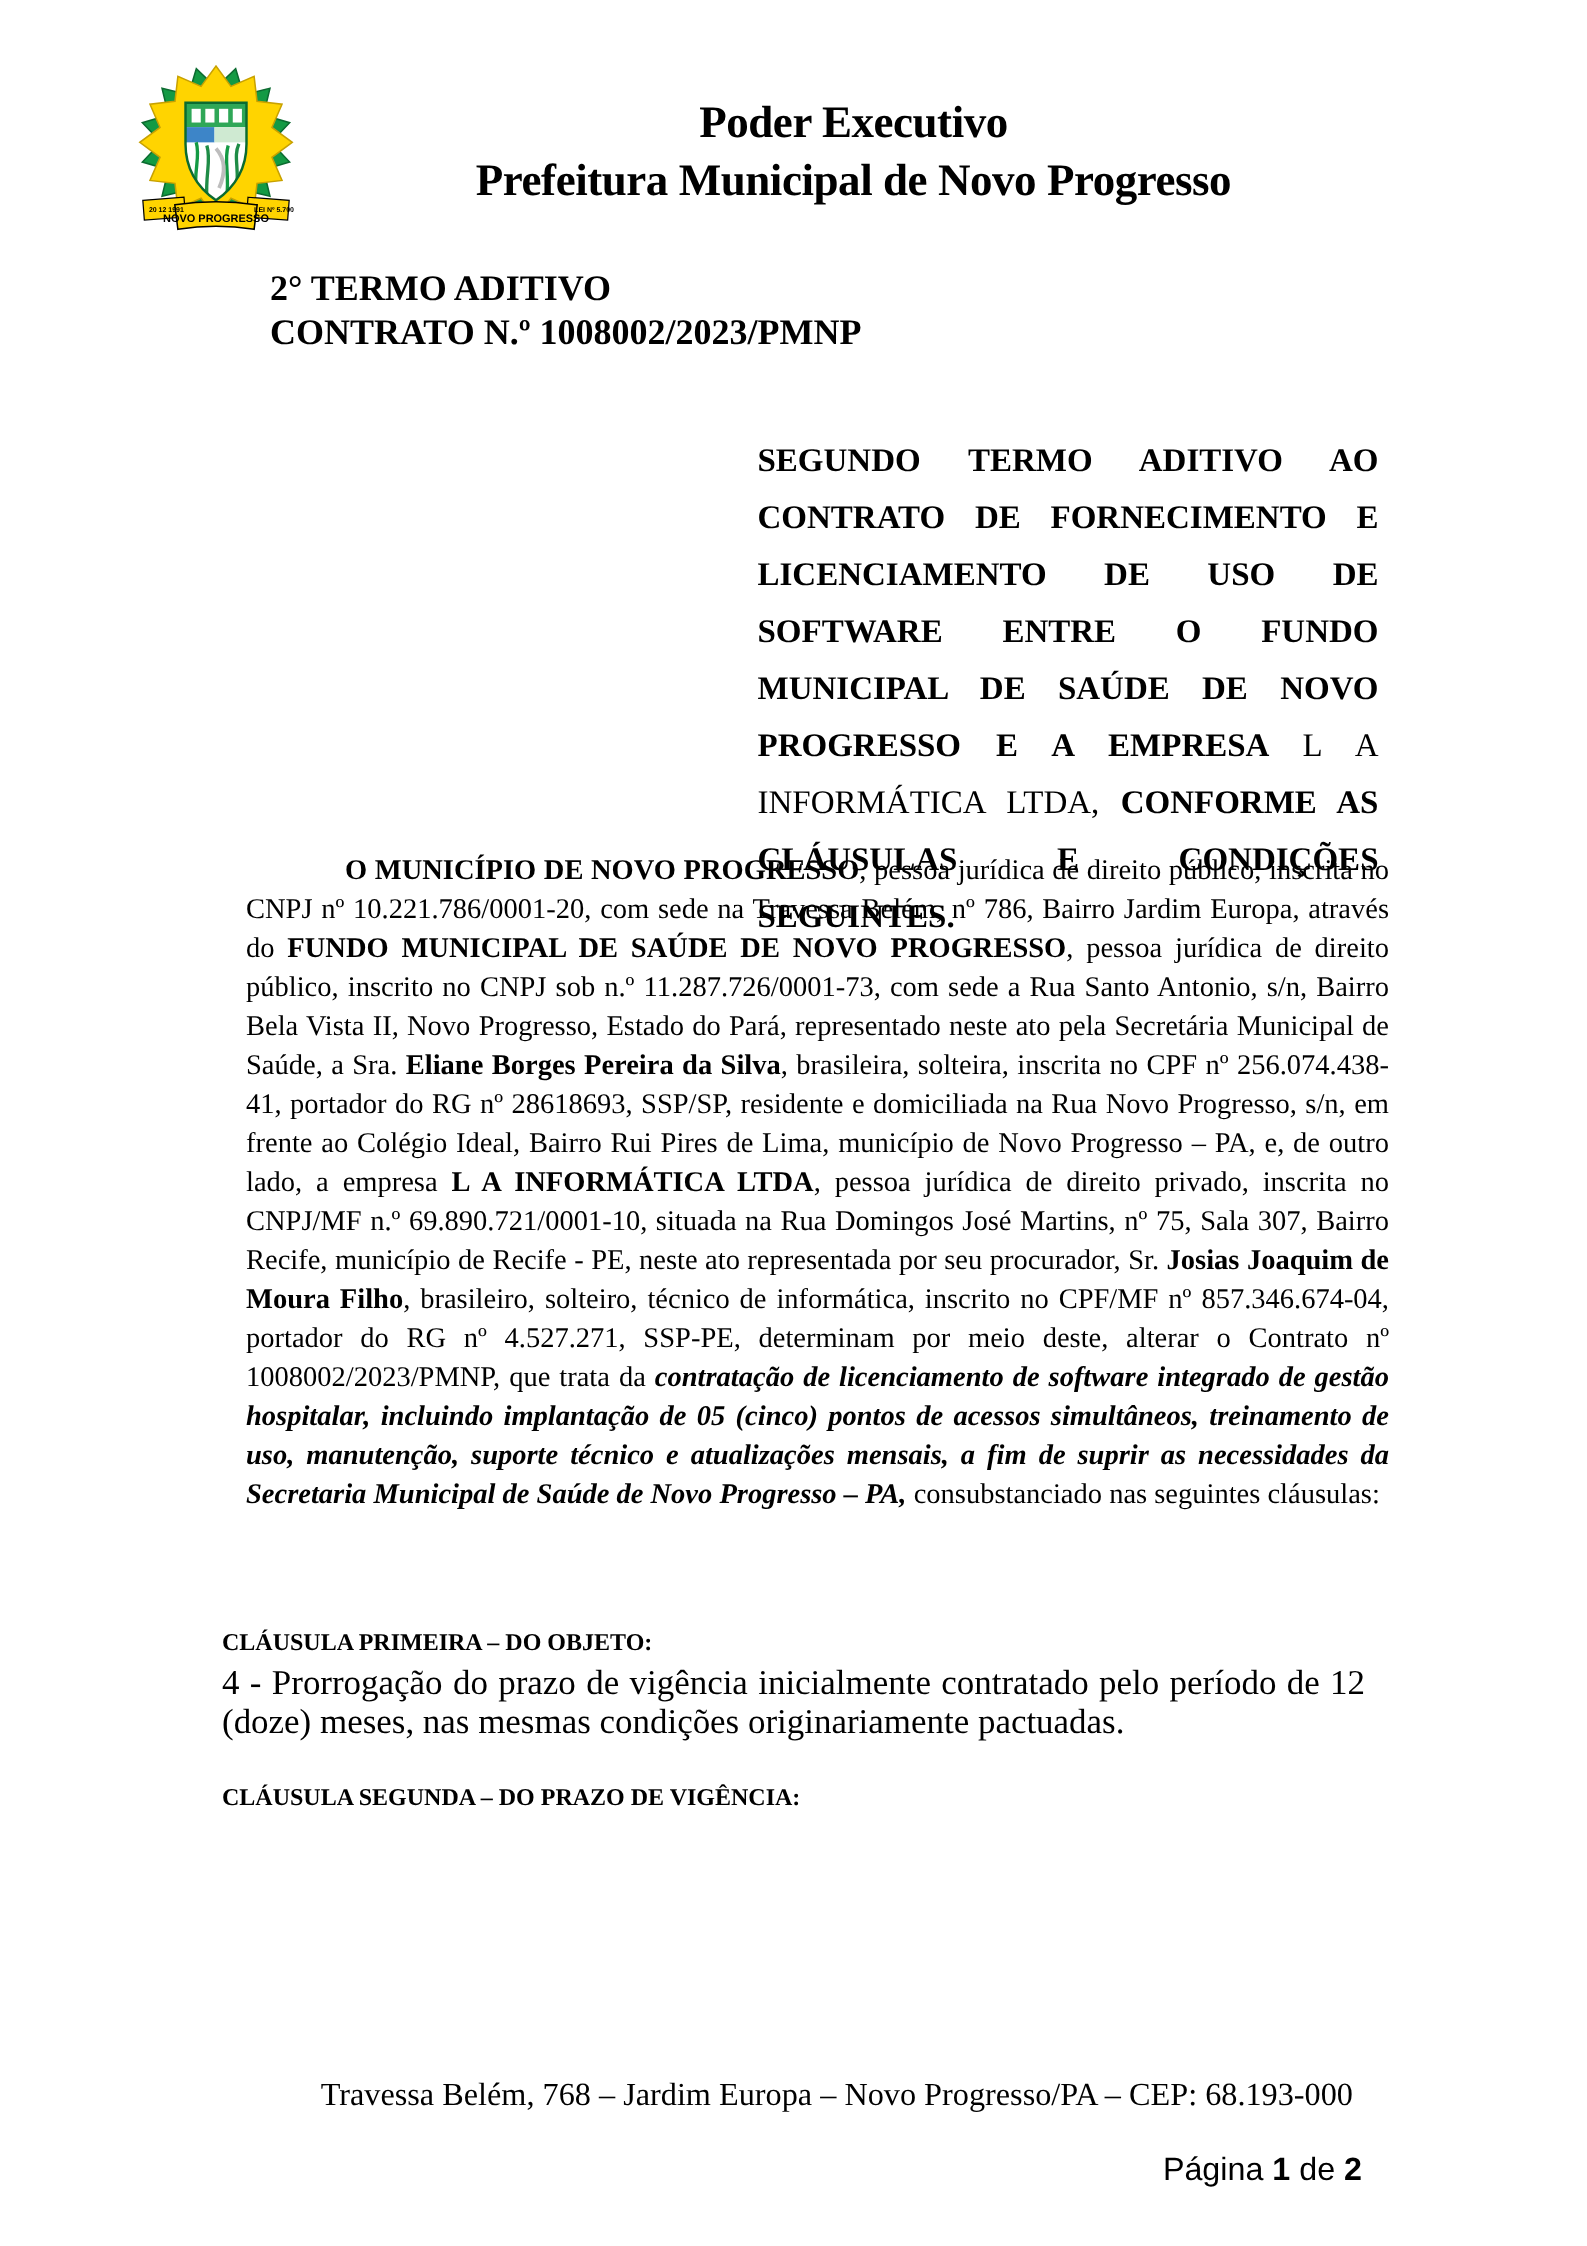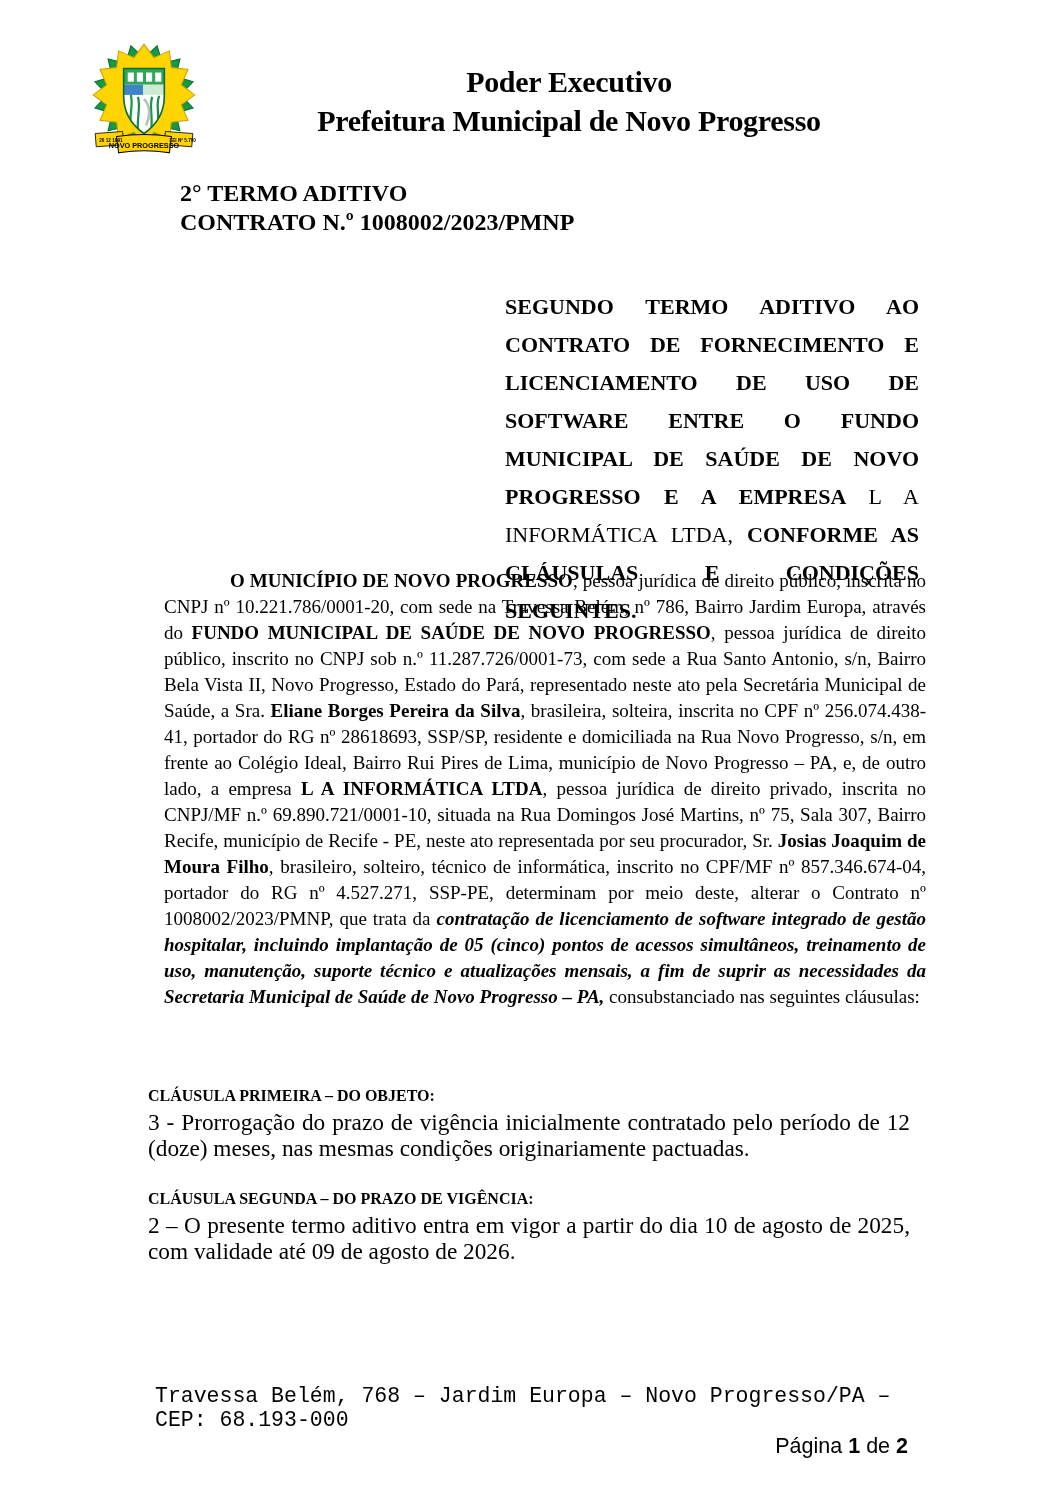--- a/index.html
+++ b/index.html
@@ -52,23 +52,23 @@
   .clauses{
     position:absolute;left:148px;top:1083px;width:762px;
     font-size:23.3px;line-height:26px;
   }
   .clause-heading{margin:0;font-size:16px;font-weight:bold;line-height:26px;}
   .clause-text{margin:0 0 25px 0;text-align:justify;}
   .clause:last-child .clause-text{margin-bottom:0;}
 
   
   .footer-address{
-    position:absolute;left:155px;top:1384px;width:762px;
-    text-align:left;
-    font-family:Liberation Mono, monospace;
+    position:absolute;left:140px;top:1384px;width:762px;
+    text-align:right;
+    font-family:Liberation Serif, serif;
     font-size:21.5px;
   }
   .page-number{
     position:absolute;right:150px;top:1434px;
     font-family:"Liberation Sans",sans-serif;
     font-size:21.5px;
   }
   .logo-banner-text{font-family:"Liberation Sans",sans-serif;font-weight:bold;}
 </style>
 </head>
@@ -122,24 +122,23 @@
     <div>CONTRATO N.º 1008002/2023/PMNP</div>
   </div>
 
   <p class="epigraph"><span class="b">SEGUNDO TERMO ADITIVO AO CONTRATO DE FORNECIMENTO E LICENCIAMENTO DE USO DE SOFTWARE ENTRE O FUNDO MUNICIPAL DE SAÚDE DE NOVO PROGRESSO E A EMPRESA </span><span class="n">L A INFORMÁTICA LTDA,</span><span class="b"> CONFORME AS CLÁUSULAS E CONDIÇÕES SEGUINTES.</span></p>
 
   <p class="body-par"><span class="b">O MUNICÍPIO DE NOVO PROGRESSO</span><span class="n">, pessoa jurídica de direito público, inscrita no CNPJ nº 10.221.786/0001-20, com sede na Travessa Belém, nº 786, Bairro Jardim Europa, através do </span><span class="b">FUNDO MUNICIPAL DE SAÚDE DE NOVO PROGRESSO</span><span class="n">, pessoa jurídica de direito público, inscrito no CNPJ sob n.º 11.287.726/0001-73, com sede a Rua Santo Antonio, s/n, Bairro Bela Vista II, Novo Progresso, Estado do Pará, representado neste ato pela Secretária Municipal de Saúde, a Sra. </span><span class="b">Eliane Borges Pereira da Silva</span><span class="n">, brasileira, solteira, inscrita no CPF nº 256.074.438-41, portador do RG nº 28618693, SSP/SP, residente e domiciliada na Rua Novo Progresso, s/n, em frente ao Colégio Ideal, Bairro Rui Pires de Lima, município de Novo Progresso – PA, e, de outro lado, a empresa </span><span class="b">L A INFORMÁTICA LTDA</span><span class="n">, pessoa jurídica de direito privado, inscrita no CNPJ/MF n.º 69.890.721/0001-10, situada na Rua Domingos José Martins, nº 75, Sala 307, Bairro Recife, município de Recife - PE, neste ato representada por seu procurador, Sr. </span><span class="b">Josias Joaquim de Moura Filho</span><span class="n">, brasileiro, solteiro, técnico de informática, inscrito no CPF/MF nº 857.346.674-04,  portador do RG nº 4.527.271, SSP-PE, determinam por meio deste, alterar o Contrato nº 1008002/2023/PMNP, que trata da </span><span class="b i">contratação de licenciamento de software integrado de gestão hospitalar, incluindo implantação de 05 (cinco) pontos de acessos simultâneos, treinamento de uso, manutenção, suporte técnico e atualizações mensais, a fim de suprir as necessidades da Secretaria Municipal de Saúde de Novo Progresso – PA,</span><span class="n"> consubstanciado nas seguintes cláusulas:</span></p>
 
   <div class="clauses">
     <div class="clause">
       <h3 class="clause-heading">CLÁUSULA PRIMEIRA – DO OBJETO:</h3>
-      <p class="clause-text">3 - Prorrogação do prazo de vigência inicialmente contratado pelo período de 12 (doze) meses, nas mesmas condições originariamente pactuadas.</p>
+      <p class="clause-text">4 - Prorrogação do prazo de vigência inicialmente contratado pelo período de 12 (doze) meses, nas mesmas condições originariamente pactuadas.</p>
     </div>
     <div class="clause">
       <h3 class="clause-heading">CLÁUSULA SEGUNDA – DO PRAZO DE VIGÊNCIA:</h3>
-      <p class="clause-text">2 – O presente termo aditivo entra em vigor a partir do dia 10 de agosto de 2025, com validade até 09 de agosto de 2026.</p>
     </div>
   </div>
 
   <div class="footer-address">Travessa Belém, 768 – Jardim Europa – Novo Progresso/PA – CEP: 68.193-000</div>
   <div class="page-number"><span class="n">Página </span><span class="b">1</span><span class="n"> de </span><span class="b">2</span></div>
 
 </div>
 
 </body></html>

